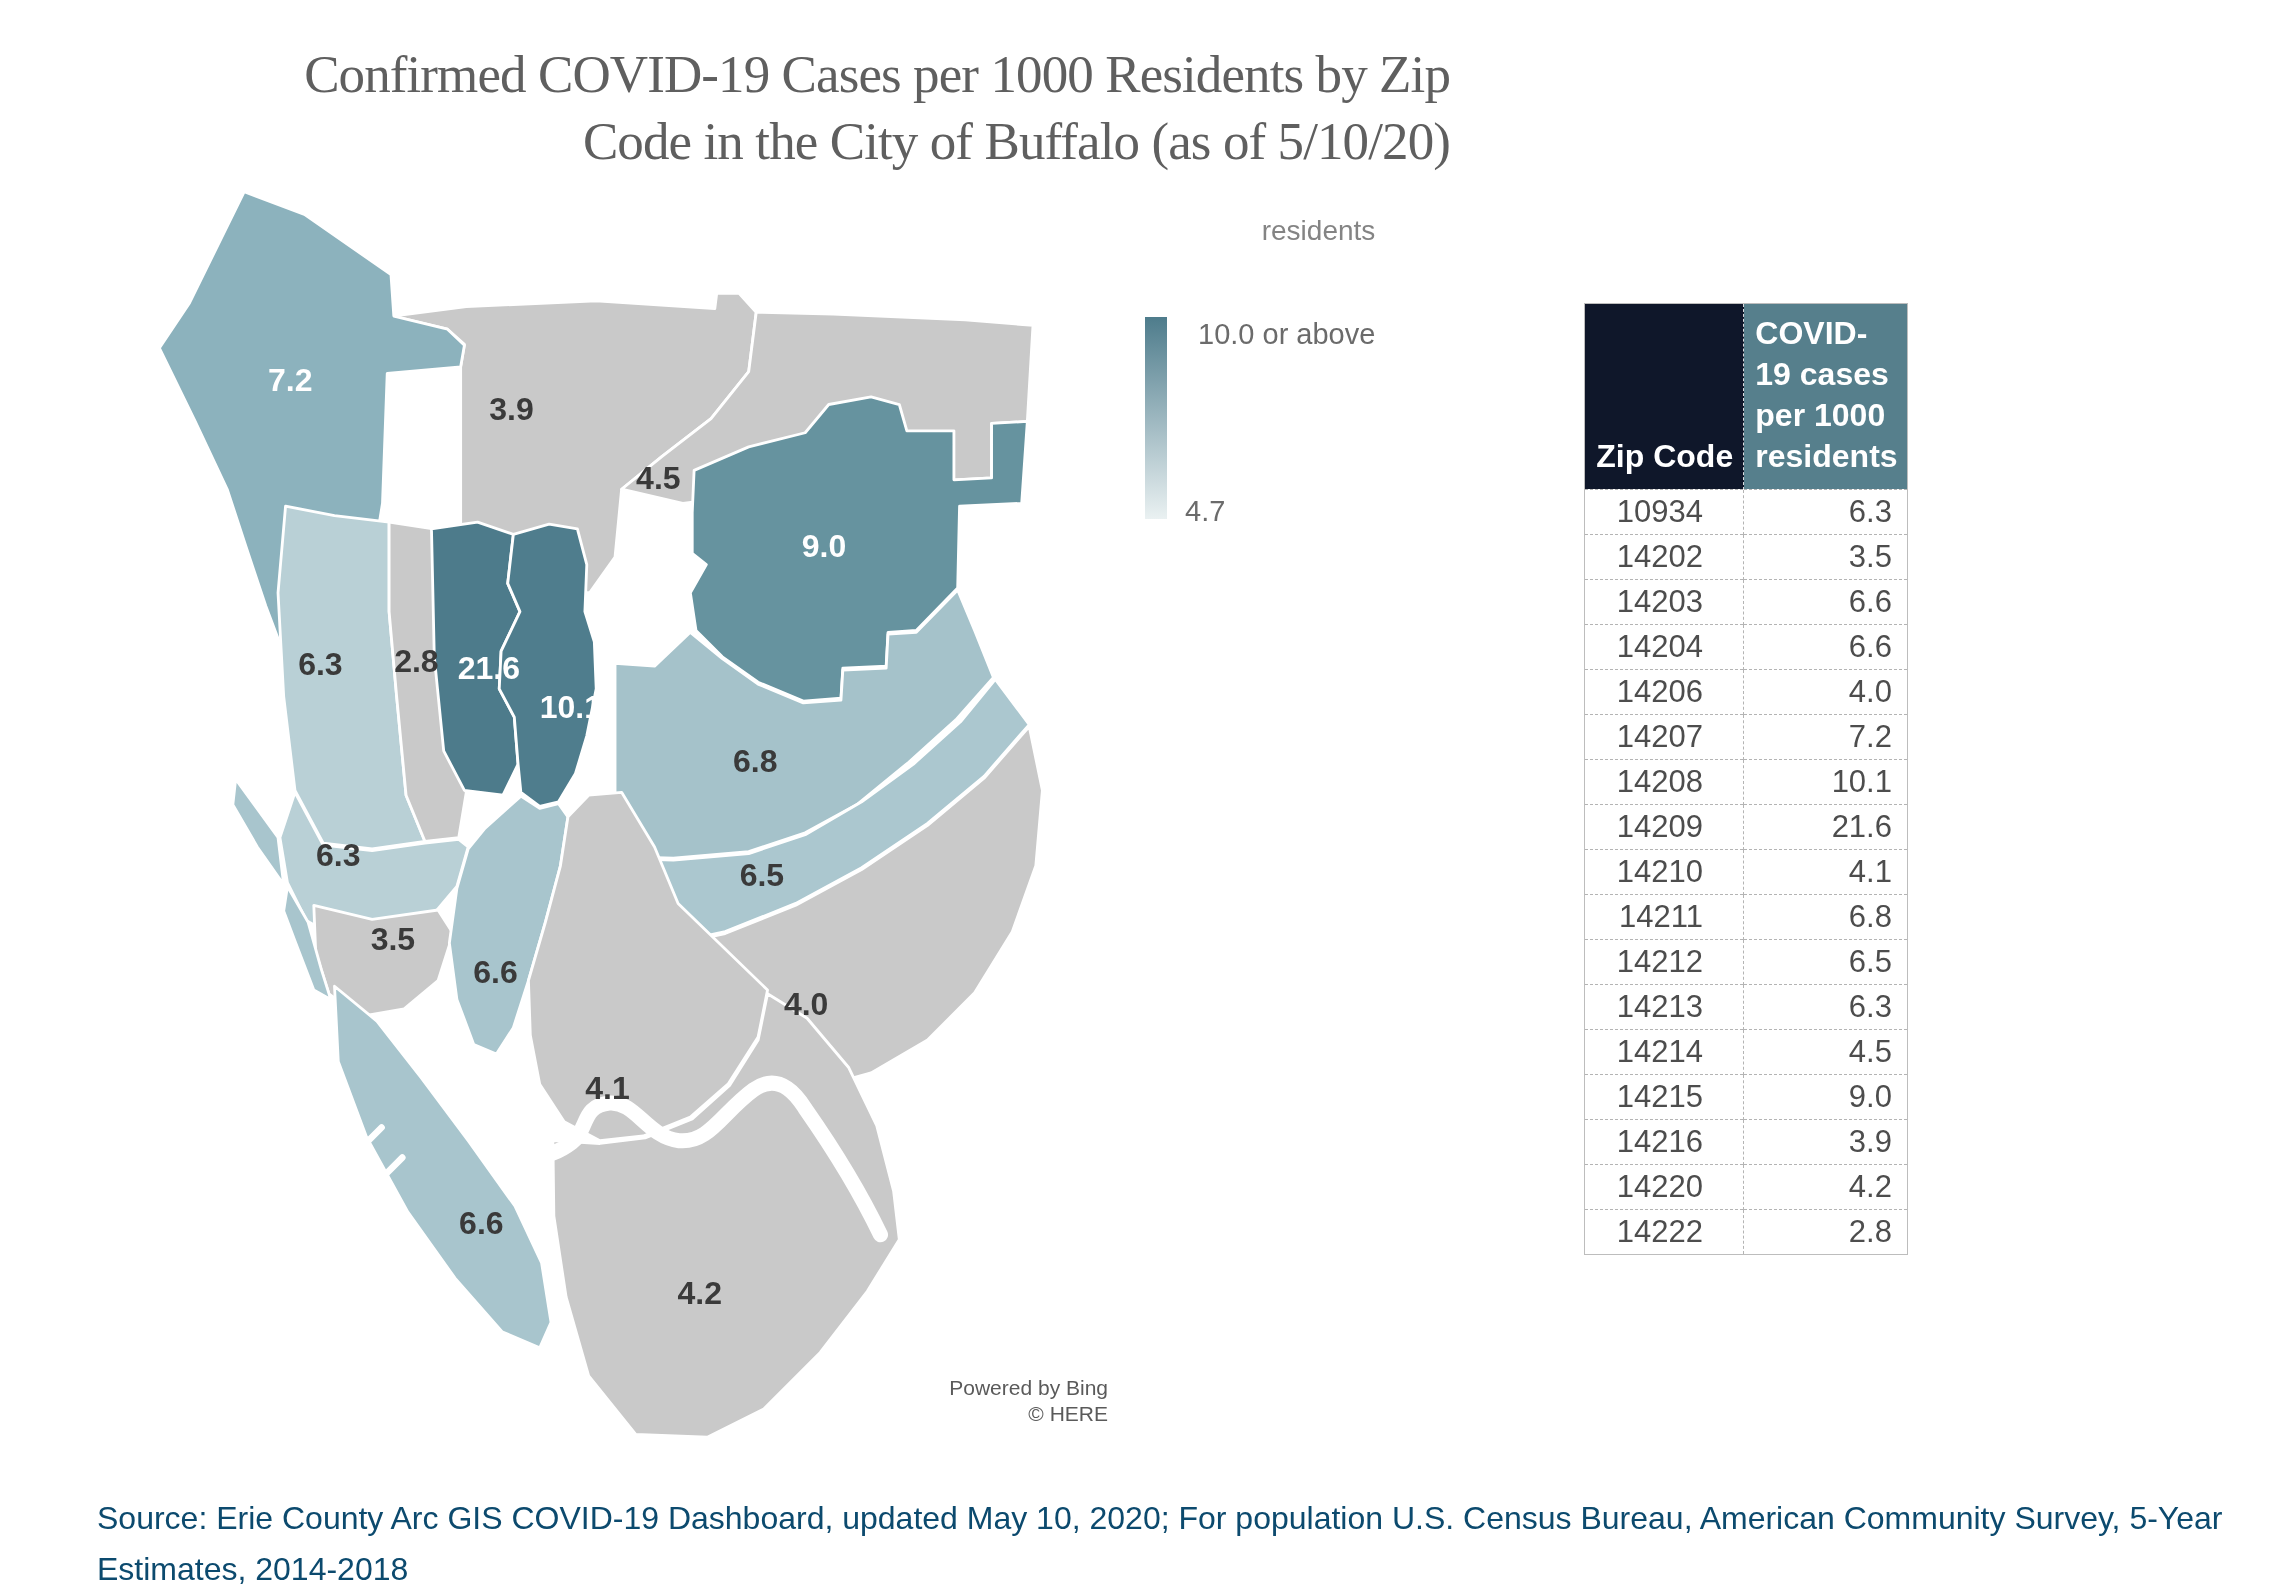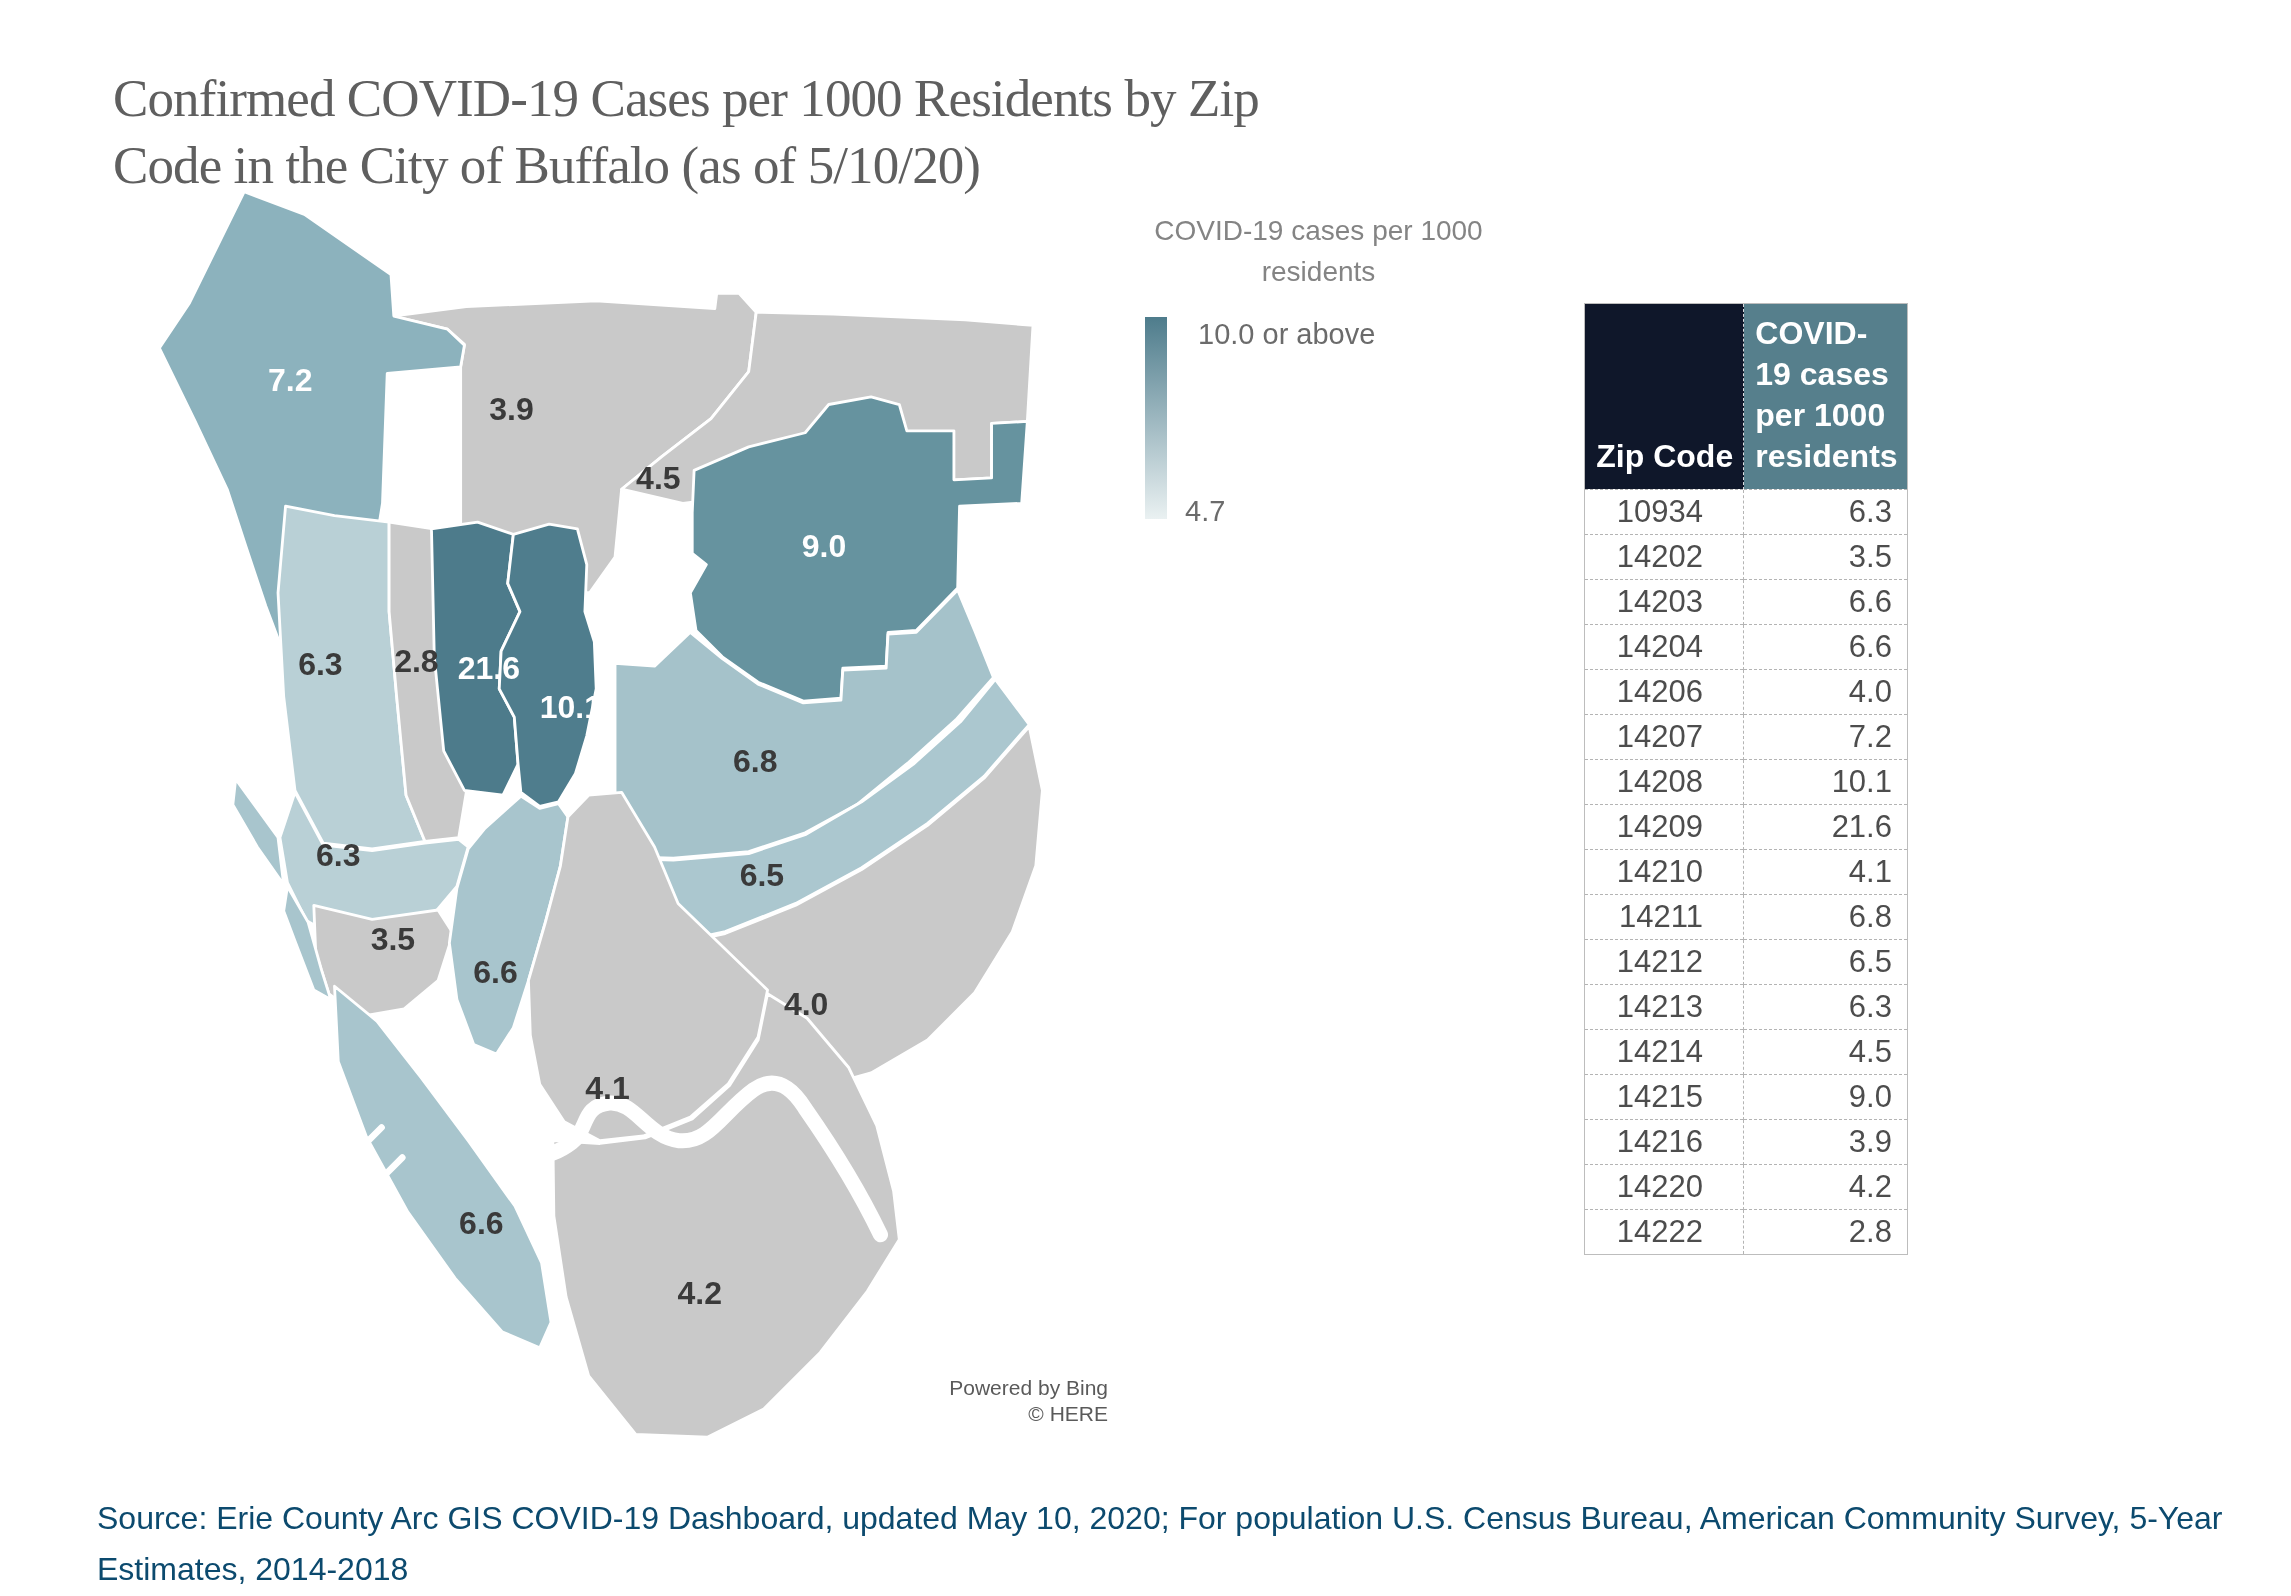--- a/index.html
+++ b/index.html
@@ -1,23 +1,23 @@
 <!DOCTYPE html>
 <html style="font-size:15px"><head>
 <meta charset="utf-8">
 <style>
   html,body{margin:0;padding:0;background:#fff;}
   body{width:2292px;height:1597px;position:relative;overflow:hidden;
        font-family:"Liberation Sans",sans-serif;}
   .abs{position:absolute;}
 
   
-  #title{left:113px;top:41px;width:1337px;text-align:left;
+  #title{left:113px;top:41px;width:1337px;text-align:right;
          font-family:"Liberation Serif",serif;color:#5f5f5f;
-         font-size:53px;line-height:1.27;letter-spacing:-0.9px;margin-top:24px;}
+         font-size:53px;line-height:1.27;letter-spacing:-0.9px;}
 
   
   #legend-title{left:1130px;top:211px;width:377px;text-align:center;
                 color:#848484;font-size:28px;line-height:1.45;}
   #legend-bar{left:1145px;top:317px;width:21.7px;height:202px;}
   #legend-max{left:1198px;top:318px;color:#6b6b6b;font-size:29px;}
   #legend-min{left:1185px;top:495px;color:#6b6b6b;font-size:29px;}
 
   
   #map{left:146px;top:188px;width:923px;height:1252px;}
@@ -44,21 +44,20 @@
 </style>
 </head>
 <body>
 
 <div id="title" class="abs">
   <div>Confirmed COVID-19 Cases per 1000 Residents by Zip</div>
   <div>Code in the City of Buffalo (as of 5/10/20)</div>
 </div>
 
 <div id="legend-title" class="abs">
-  <div>COVID-19 cases per 1000</div>
   <div>residents</div>
 </div>
 <div id="legend-bar" class="abs" style="background: linear-gradient(rgb(78, 124, 140), rgb(234, 241, 242));"></div>
 <div id="legend-max" class="abs">10.0 or above</div>
 <div id="legend-min" class="abs">4.7</div>
 
 <svg id="map" class="abs" viewBox="0 0 980 1330">
     <path d="M262,136 L340,126 L478,120 L604,128 L606,112 L630,112 L648,132 L640,195 L600,245 L548,285 L505,320 L498,392 L471,430 L452,430 L449,390 L334,392 L334,190 L338,166 L320,150 Z" fill="#c9c9c9" stroke="#ffffff" stroke-width="3" stroke-linejoin="round"></path>
     <path d="M648,132 L730,134 L870,140 L942,146 L936,248 L898,250 L898,308 L860,310 L858,355 L815,388 L770,392 L725,375 L690,350 L650,335 L610,330 L570,335 L505,320 L548,285 L600,245 L640,195 Z" fill="#c9c9c9" stroke="#ffffff" stroke-width="3" stroke-linejoin="round"></path>
     <path d="M580,345 L582,300 L640,275 L700,260 L725,230 L770,222 L800,230 L808,258 L858,258 L858,310 L898,308 L898,250 L936,248 L930,335 L864,338 L862,425 L818,470 L788,472 L786,508 L740,510 L738,542 L698,545 L650,525 L612,498 L584,470 L578,430 L595,400 L580,388 Z" fill="#66939f" stroke="#ffffff" stroke-width="3" stroke-linejoin="round"></path>

